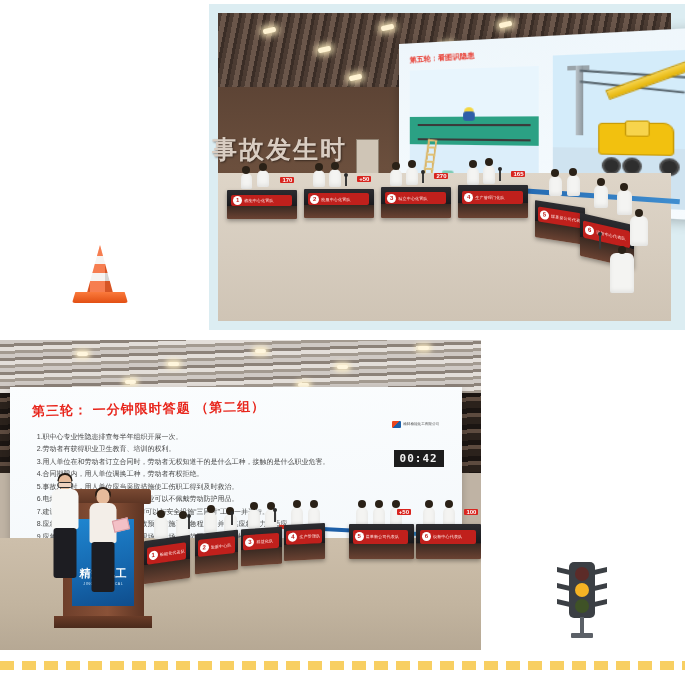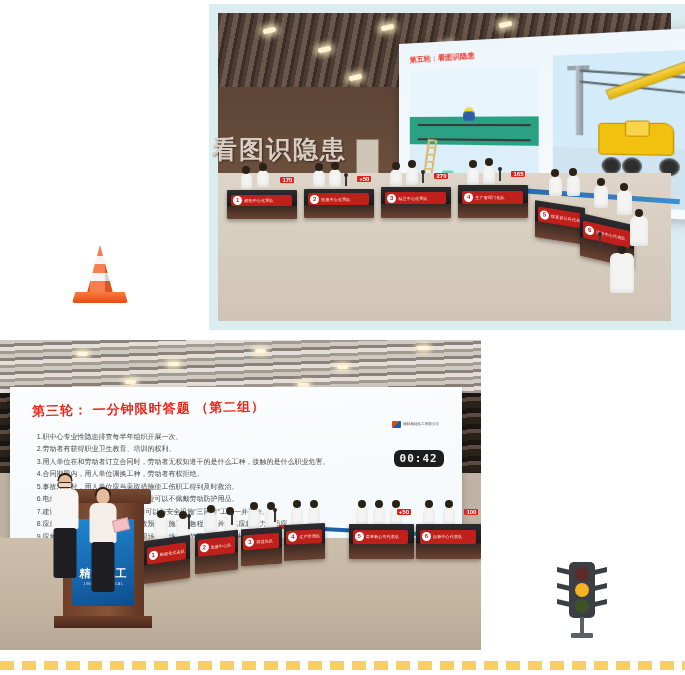--- a/index.html
+++ b/index.html
@@ -343,21 +343,21 @@
   #bottom-photo .b-timer {
     position: absolute;
     right: 4%; top: 37%;
     background: #1d1d1d;
     color: #f0f0f0;
     font-family: "DejaVu Sans Mono", monospace;
     font-size: 11px;
     font-weight: 700;
     letter-spacing: 1px;
     padding: 2px 6px;
-    border-radius: 6px;
+    border-radius: 0;
   }
   #bottom-photo .b-floor {
     position: absolute;
     left: 0; bottom: 0; width: 100%; height: 36%;
     background: linear-gradient(180deg,#cdbfab 0%, #c2b49f 60%, #b6a894 100%);
   }
   #bottom-photo .b-rail {
     position: absolute;
     left: 58%; top: 61%;
     width: 34%; height: 4px;
@@ -568,21 +568,21 @@
     <div class="ceiling"></div>
     <div class="ceiling-lamp" style="left:10%; top:5%"></div>
     <div class="ceiling-lamp" style="left:22%; top:11%"></div>
     <div class="ceiling-lamp" style="left:36%; top:4%"></div>
     <div class="ceiling-lamp" style="left:49%; top:10%"></div>
     <div class="ceiling-lamp" style="left:62%; top:3%"></div>
     <div class="ceiling-lamp" style="left:29%; top:20%"></div>
     <div class="ceiling-lamp" style="left:42%; top:18%"></div>
 
     <div class="backwall">
-      <div class="wall-text">看图识隐患</div>
+      <div class="wall-text">事故发生时</div>
     </div>
     <div class="door"></div>
 
     <div class="screen">
       <div class="slide-title">第五轮：看图识隐患</div>
 
       <div class="slide-panel panel-left">
         <div class="cable" style="left:6%; top:43%; width:88%;"></div>
         <div class="cable" style="left:6%; top:55%; width:88%;"></div>
         <div class="cartoon-worker">

